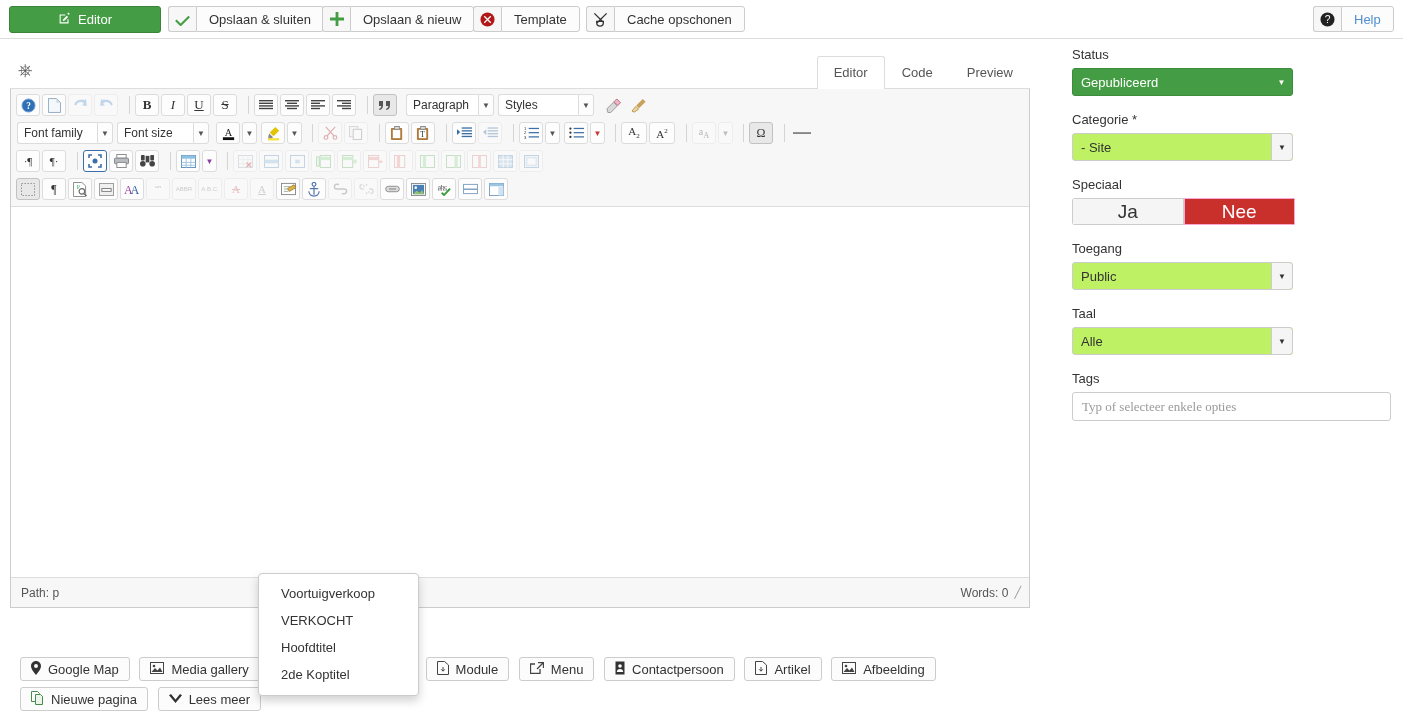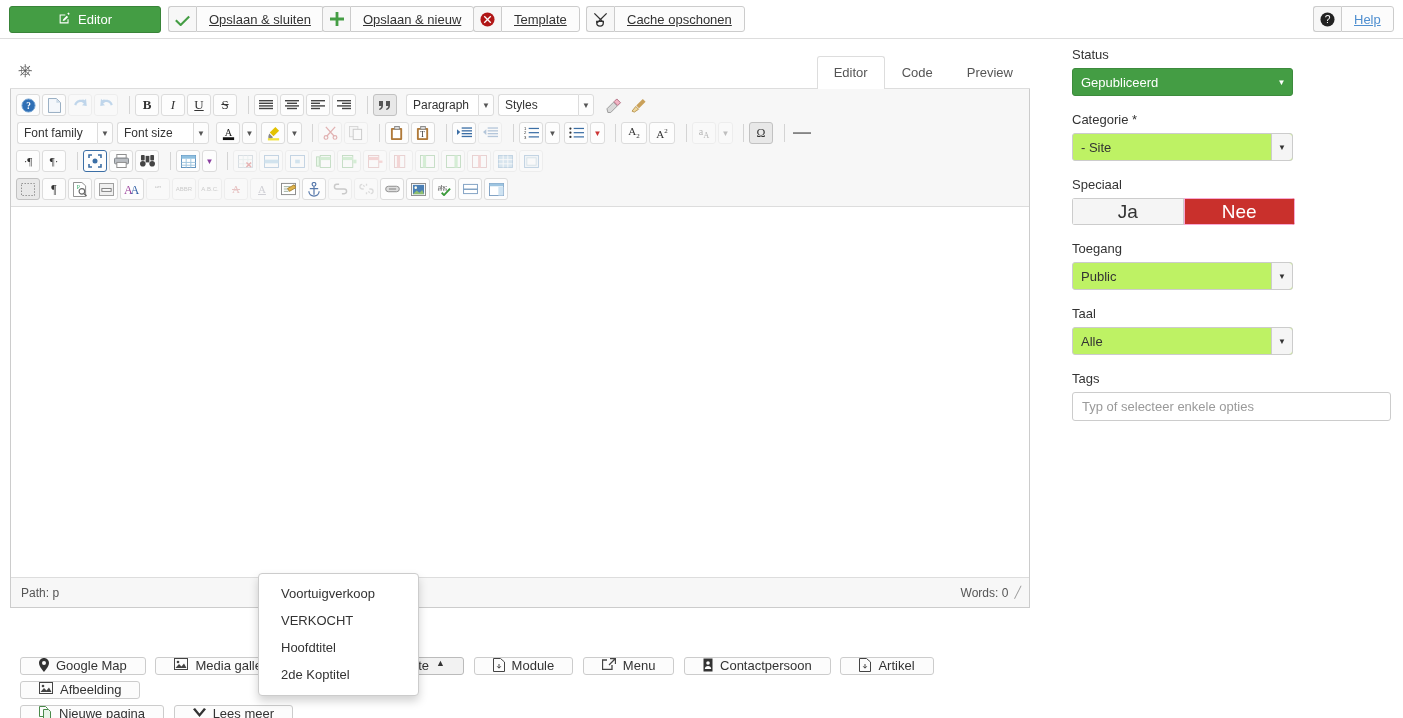--- a/index.html
+++ b/index.html
@@ -25,21 +25,20 @@
     width: 28px; height: 26px;
     background: #f7f7f7; border: 1px solid #cccccc; border-right: none;
     border-radius: 3px 0 0 3px;
   }
   .split .seg-lbl {
     display: inline-flex; align-items: center;
     height: 26px; padding: 8px 12px;
     background: #fcfcfc; border: 1px solid #cccccc;
     border-radius: 0 3px 3px 0;
     white-space: nowrap;
-    text-decoration: underline;
   }
   #btn-save {
     position: absolute; left: 9px; top: 6px;
     display: inline-flex; align-items: center; justify-content: center; gap: 7px;
     width: 152px; height: 27px;
     background: #449d44; border: 1px solid #398439; border-radius: 3px;
     color: #ffffff; font-size: 13px; cursor: pointer;
   }
   #btn-saveclose { position: absolute; left: 168px; top: 6px; }
   #btn-savenew   { position: absolute; left: 322px; top: 6px; }
@@ -109,22 +108,22 @@
     position: relative; height: 30px; background: #f7f7f7;
     border-top: 1px solid #dddddd;
     display: flex; align-items: center; justify-content: space-between;
     padding: 0 8px 0 10px; font-size: 12px; color: #555;
   }
   #resize-grip { font-size: 11px; color: #999; margin-left: 6px; }
 
   
   #bottom-bar { position: absolute; left: 10px; top: 606px; width: 1020px; }
   .bb {
-    display: inline-flex; gap: 7px;
-    height: 18px; padding: 0 18px; margin: 0 6px 6px 0;
+    display: inline-flex; align-items: center; gap: 7px;
+    height: 24px; padding: 0 10px; margin: 0 6px 6px 0;
     background: #fcfcfc; border: 1px solid #cccccc; border-radius: 3px;
     font-size: 13px; color: #333; cursor: pointer; vertical-align: top;
   }
   .bb.open { background: #f2f2f2; border-color: #bbbbbb; }
 
   
   #tpl-menu {
     position: absolute; left: 258px; top: 534px; width: 161px;
     background: #ffffff; border: 1px solid #cccccc; border-radius: 4px;
     box-shadow: 0 5px 10px rgba(0,0,0,.18);
@@ -156,21 +155,21 @@
   .toggle .t {
     flex: 1; display: flex; align-items: center; justify-content: center;
     font-size: 19px; cursor: pointer;
   }
   .toggle .t.off { background: #f5f5f5; border: 1px solid #cccccc; color: #333; }
   .toggle .t.on  { background: #c9302c; border: 1px solid #f9a8d4; color: #ffffff; }
   #tags-input {
     width: 319px; height: 29px;
     background: #ffffff; border: 1px solid #cccccc; border-radius: 3px;
     font-size: 13px; color: #333; padding: 0 9px;
-    font-family: Liberation Sans, sans-serif;
+    font-family: Liberation Serif, serif;
   }
   #tags-input::placeholder { color: #9a9a9a; }
 </style>
 </head>
 <body>
 
 <div id="toolbar-top">
 
   <div id="btn-save">
     <span class="ico">

